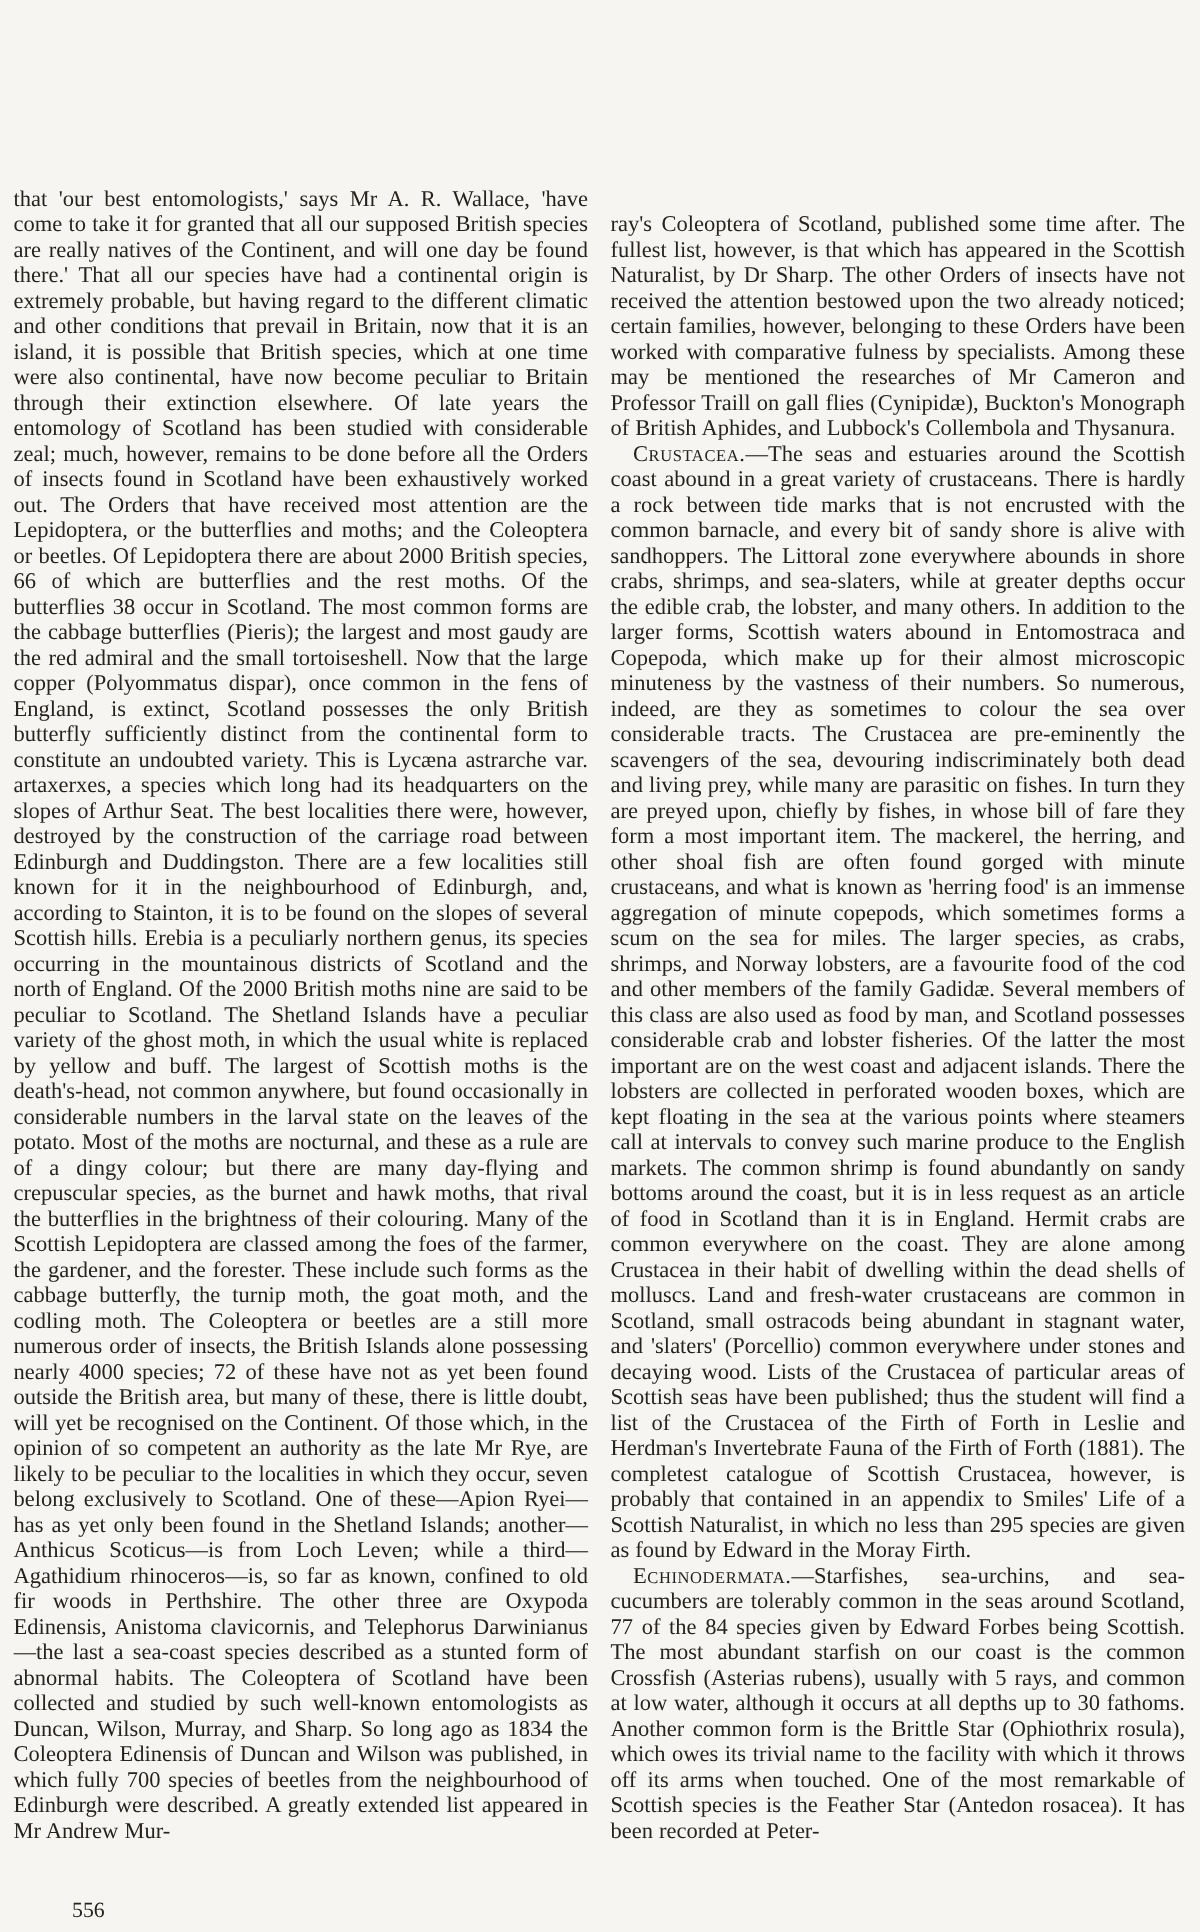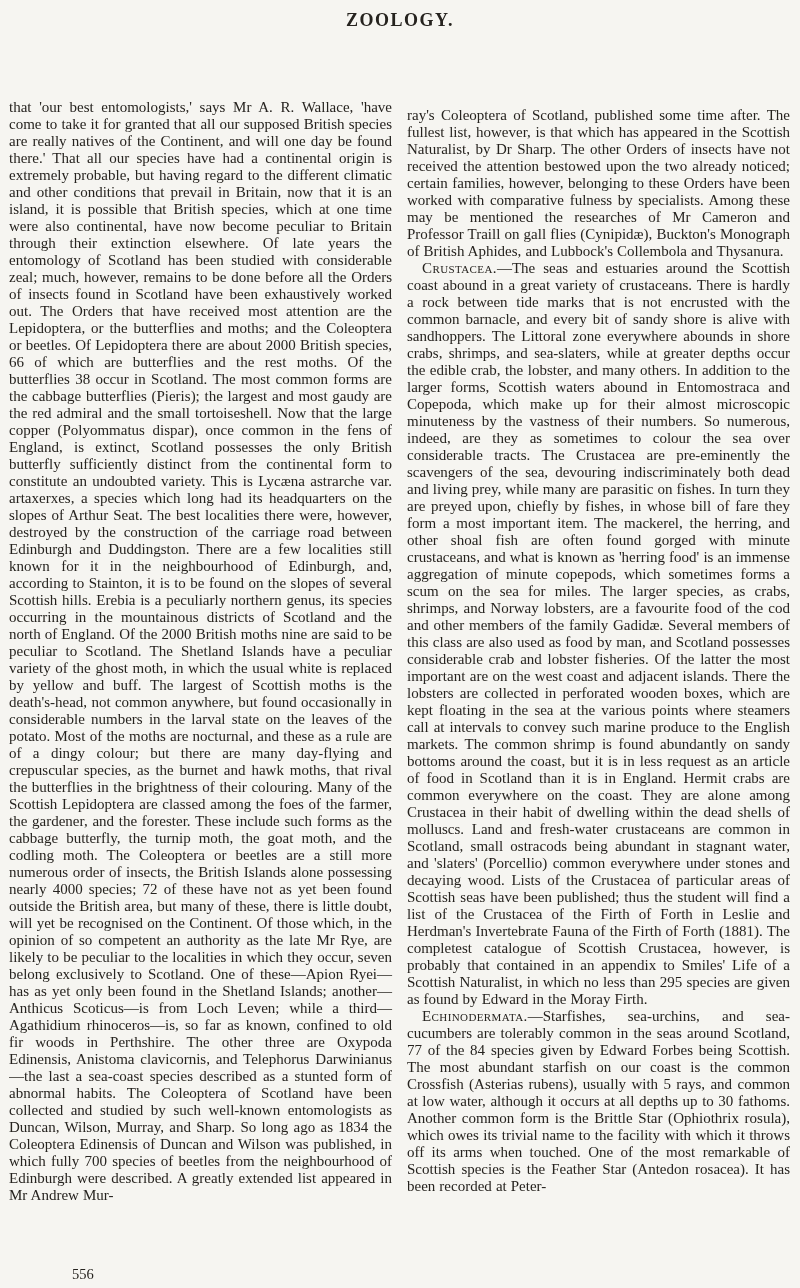--- a/index.html
+++ b/index.html
@@ -22,21 +22,21 @@
   .page-header { text-align: center; margin: 0 0 9px 0; }
   .page-title {
     display: inline-block;
     font-size: 18px;
     font-weight: bold;
     letter-spacing: 1.5px;
     margin: 2px 0 0 0;
   }
   .columns {
     display: flex;
-    align-items: center;
+    align-items: flex-end;
     height: 1222px;
     overflow: hidden;
   }
   .col {
     width: 383px;
     text-align: justify;
     font-size: 15px;
     line-height: 17px;
     word-spacing: 0.3px;
   }
@@ -48,30 +48,26 @@
   }
   p.para { margin: 0; text-indent: 0; }
   p.para.indent { text-indent: 15px; }
   .it { }
   .sc { font-variant: small-caps; letter-spacing: 0.4px; }
   .page-number {
     position: absolute;
     left: 48px;
     bottom: 5px;
     font-size: 14.5px;
-    margin-left: 24px;
   }
 </style>
 </head>
 <body>
 
 <div class="page">
-  <div class="page-header">
-    <div class="page-title">ZOOLOGY.</div>
-  </div>
   <div class="columns">
     <div class="col col-left">
         <p class="para"><span>that 'our best entomologists,' says Mr A. R. Wallace, 'have come to take it for granted that all our supposed British species are really natives of the Continent, and will one day be found there.' That all our species have had a continental origin is extremely probable, but having regard to the different climatic and other conditions that prevail in Britain, now that it is an island, it is possible that British species, which at one time were also continental, have now become peculiar to Britain through their extinction elsewhere. Of late years the entomology of Scotland has been studied with considerable zeal; much, however, remains to be done before all the Orders of insects found in Scotland have been exhaustively worked out. The Orders that have received most attention are the </span><span class="it">Lepidoptera</span><span>, or the butterflies and moths; and the </span><span class="it">Coleoptera</span><span> or beetles. Of </span><span class="it">Lepidoptera</span><span> there are about 2000 British species, 66 of which are butterflies and the rest moths. Of the butterflies 38 occur in Scotland. The most common forms are the cabbage butterflies (</span><span class="it">Pieris</span><span>); the largest and most gaudy are the red admiral and the small tortoiseshell. Now that the large copper (</span><span class="it">Polyommatus dispar</span><span>), once common in the fens of England, is extinct, Scotland possesses the only British butterfly sufficiently distinct from the continental form to constitute an undoubted variety. This is </span><span class="it">Lycæna astrarche</span><span> var. </span><span class="it">artaxerxes</span><span>, a species which long had its headquarters on the slopes of Arthur Seat. The best localities there were, however, destroyed by the construction of the carriage road between Edinburgh and Duddingston. There are a few localities still known for it in the neighbourhood of Edinburgh, and, according to Stainton, it is to be found on the slopes of several Scottish hills. </span><span class="it">Erebia</span><span> is a peculiarly northern genus, its species occurring in the mountainous districts of Scotland and the north of England. Of the 2000 British moths nine are said to be peculiar to Scotland. The Shetland Islands have a peculiar variety of the ghost moth, in which the usual white is replaced by yellow and buff. The largest of Scottish moths is the death's-head, not common anywhere, but found occasionally in considerable numbers in the larval state on the leaves of the potato. Most of the moths are nocturnal, and these as a rule are of a dingy colour; but there are many day-flying and crepuscular species, as the burnet and hawk moths, that rival the butterflies in the brightness of their colouring. Many of the Scottish </span><span class="it">Lepidoptera</span><span> are classed among the foes of the farmer, the gardener, and the forester. These include such forms as the cabbage butterfly, the turnip moth, the goat moth, and the codling moth. The </span><span class="it">Coleoptera</span><span> or beetles are a still more numerous order of insects, the British Islands alone possessing nearly 4000 species; 72 of these have not as yet been found outside the British area, but many of these, there is little doubt, will yet be recognised on the Continent. Of those which, in the opinion of so competent an authority as the late Mr Rye, are likely to be peculiar to the localities in which they occur, seven belong exclusively to Scotland. One of these—</span><span class="it">Apion Ryei</span><span>—has as yet only been found in the Shetland Islands; another—</span><span class="it">Anthicus Scoticus</span><span>—is from Loch Leven; while a third—</span><span class="it">Agathidium rhinoceros</span><span>—is, so far as known, confined to old fir woods in Perthshire. The other three are </span><span class="it">Oxypoda Edinensis, Anistoma clavicornis,</span><span> and </span><span class="it">Telephorus Darwinianus</span><span>—the last a sea-coast species described as a stunted form of abnormal habits. The </span><span class="it">Coleoptera</span><span> of Scotland have been collected and studied by such well-known entomologists as Duncan, Wilson, Murray, and Sharp. So long ago as 1834 the </span><span class="it">Coleoptera Edinensis</span><span> of Duncan and Wilson was published, in which fully 700 species of beetles from the neighbourhood of Edinburgh were described. A greatly extended list appeared in Mr Andrew Mur-</span></p>
       </div>
     <div class="divider"></div>
     <div class="col col-right">
         <p class="para"><span>ray's </span><span class="it">Coleoptera of Scotland</span><span>, published some time after.  The fullest list, however, is that which has appeared in the </span><span class="it">Scottish Naturalist</span><span>, by Dr Sharp. The other Orders of insects have not received the attention bestowed upon the two already noticed; certain families, however, belonging to these Orders have been worked with comparative fulness by specialists.  Among these may be mentioned the researches of Mr Cameron and Professor Traill on gall flies (</span><span class="it">Cynipidæ</span><span>), Buckton's </span><span class="it">Monograph of British Aphides</span><span>, and Lubbock's </span><span class="it">Collembola</span><span> and </span><span class="it">Thysanura</span><span>.</span></p>
         <p class="para indent"><span class="sc">Crustacea.</span><span>—The seas and estuaries around the Scottish coast abound in a great variety of crustaceans.  There is hardly a rock between tide marks that is not encrusted with the common barnacle, and every bit of sandy shore is alive with sandhoppers.  The Littoral zone everywhere abounds in shore crabs, shrimps, and sea-slaters, while at greater depths occur the edible crab, the lobster, and many others.  In addition to the larger forms, Scottish waters abound in </span><span class="it">Entomostraca</span><span> and </span><span class="it">Copepoda</span><span>, which make up for their almost microscopic minuteness by the vastness of their numbers.  So numerous, indeed, are they as sometimes to colour the sea over considerable tracts.  The Crustacea are pre-eminently the scavengers of the sea, devouring indiscriminately both dead and living prey, while many are parasitic on fishes.  In turn they are preyed upon, chiefly by fishes, in whose bill of fare they form a most important item.  The mackerel, the herring, and other shoal fish are often found gorged with minute crustaceans, and what is known as 'herring food' is an immense aggregation of minute copepods, which sometimes forms a scum on the sea for miles. The larger species, as crabs, shrimps, and Norway lobsters, are a favourite food of the cod and other members of the family </span><span class="it">Gadidæ</span><span>.  Several members of this class are also used as food by man, and Scotland possesses considerable crab and lobster fisheries.  Of the latter the most important are on the west coast and adjacent islands.  There the lobsters are collected in perforated wooden boxes, which are kept floating in the sea at the various points where steamers call at intervals to convey such marine produce to the English markets.  The common shrimp is found abundantly on sandy bottoms around the coast, but it is in less request as an article of food in Scotland than it is in England. Hermit crabs are common everywhere on the coast. They are alone among Crustacea in their habit of dwelling within the dead shells of molluscs.  Land and fresh-water crustaceans are common in Scotland, small ostracods being abundant in stagnant water, and 'slaters' (</span><span class="it">Porcellio</span><span>) common everywhere under stones and decaying wood.  Lists of the Crustacea of particular areas of Scottish seas have been published; thus the student will find a list of the Crustacea of the Firth of Forth in Leslie and Herdman's </span><span class="it">Invertebrate Fauna of the Firth of Forth</span><span> (1881).  The completest catalogue of Scottish Crustacea, however, is probably that contained in an appendix to Smiles' </span><span class="it">Life of a Scottish Naturalist</span><span>, in which no less than 295 species are given as found by Edward in the Moray Firth.</span></p>
         <p class="para indent"><span class="sc">Echinodermata.</span><span>—Starfishes, sea-urchins, and sea-cucumbers are tolerably common in the seas around Scotland, 77 of the 84 species given by Edward Forbes being Scottish.  The most abundant starfish on our coast is the common Crossfish (</span><span class="it">Asterias rubens</span><span>), usually with 5 rays, and common at low water, although it occurs at all depths up to 30 fathoms.  Another common form is the Brittle Star (</span><span class="it">Ophiothrix rosula</span><span>), which owes its trivial name to the facility with which it throws off its arms when touched.  One of the most remarkable of Scottish species is the Feather Star (</span><span class="it">Antedon rosacea</span><span>).  It has been recorded at Peter-</span></p>
       </div>

